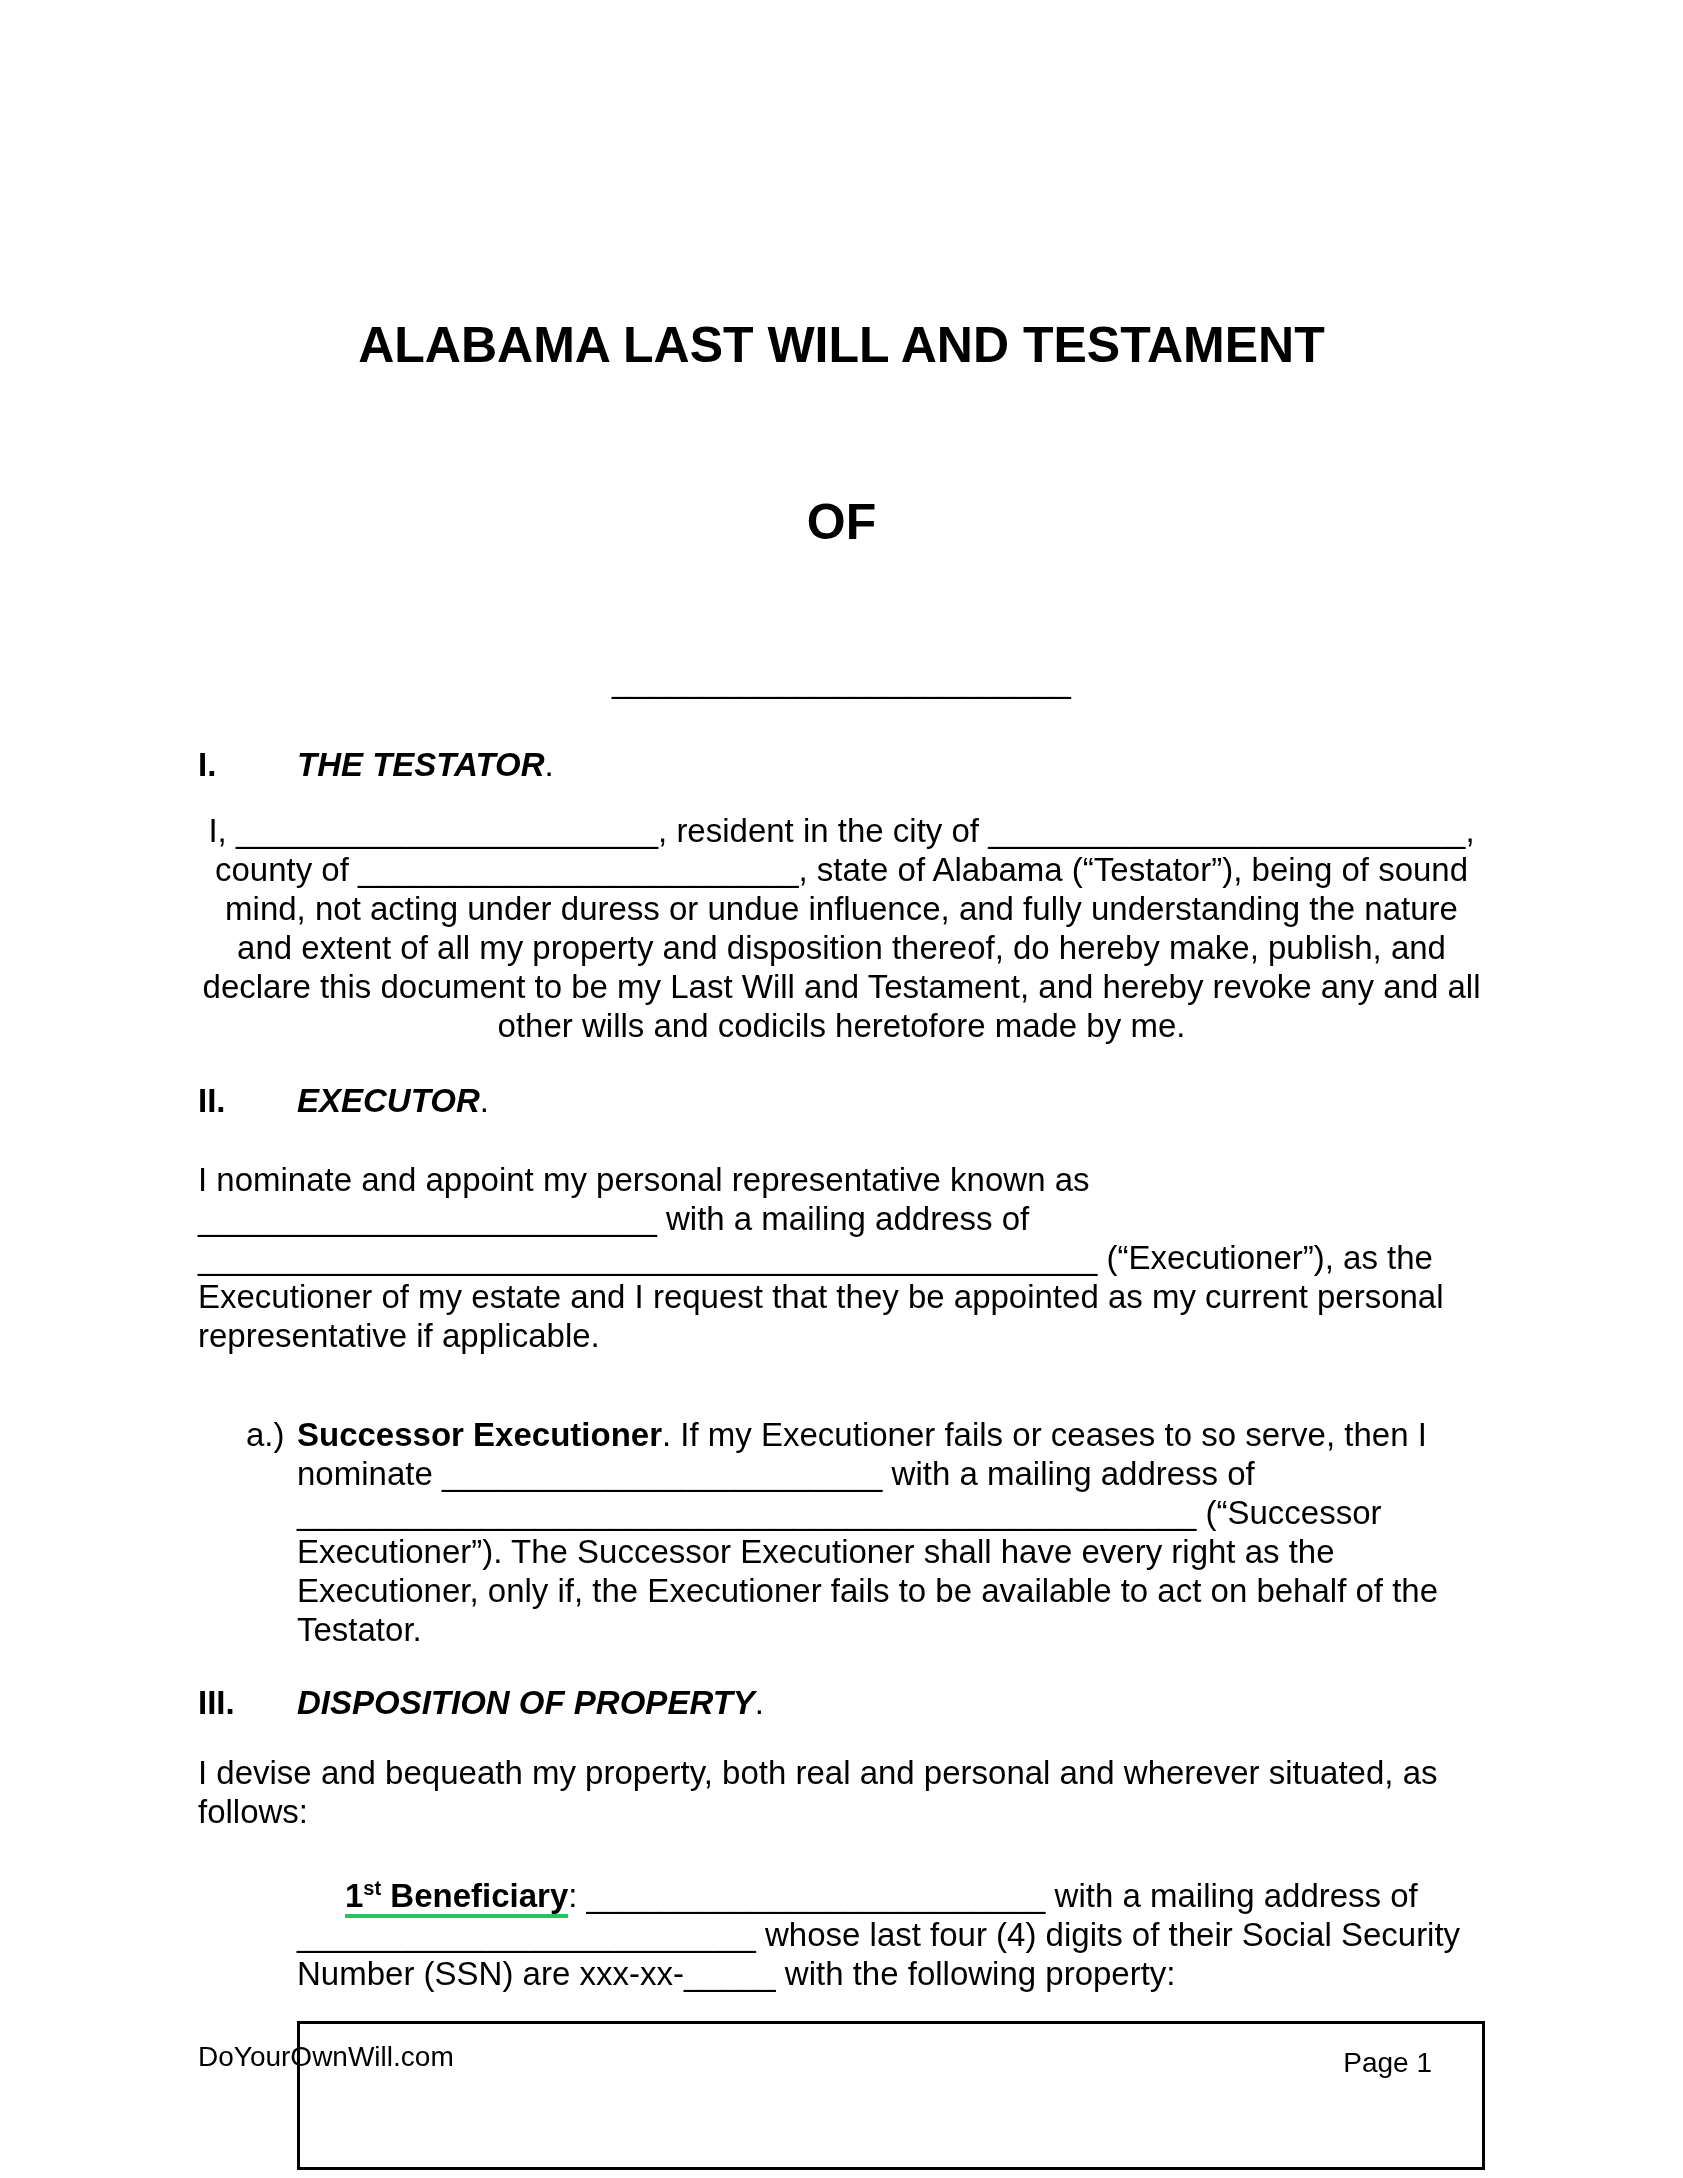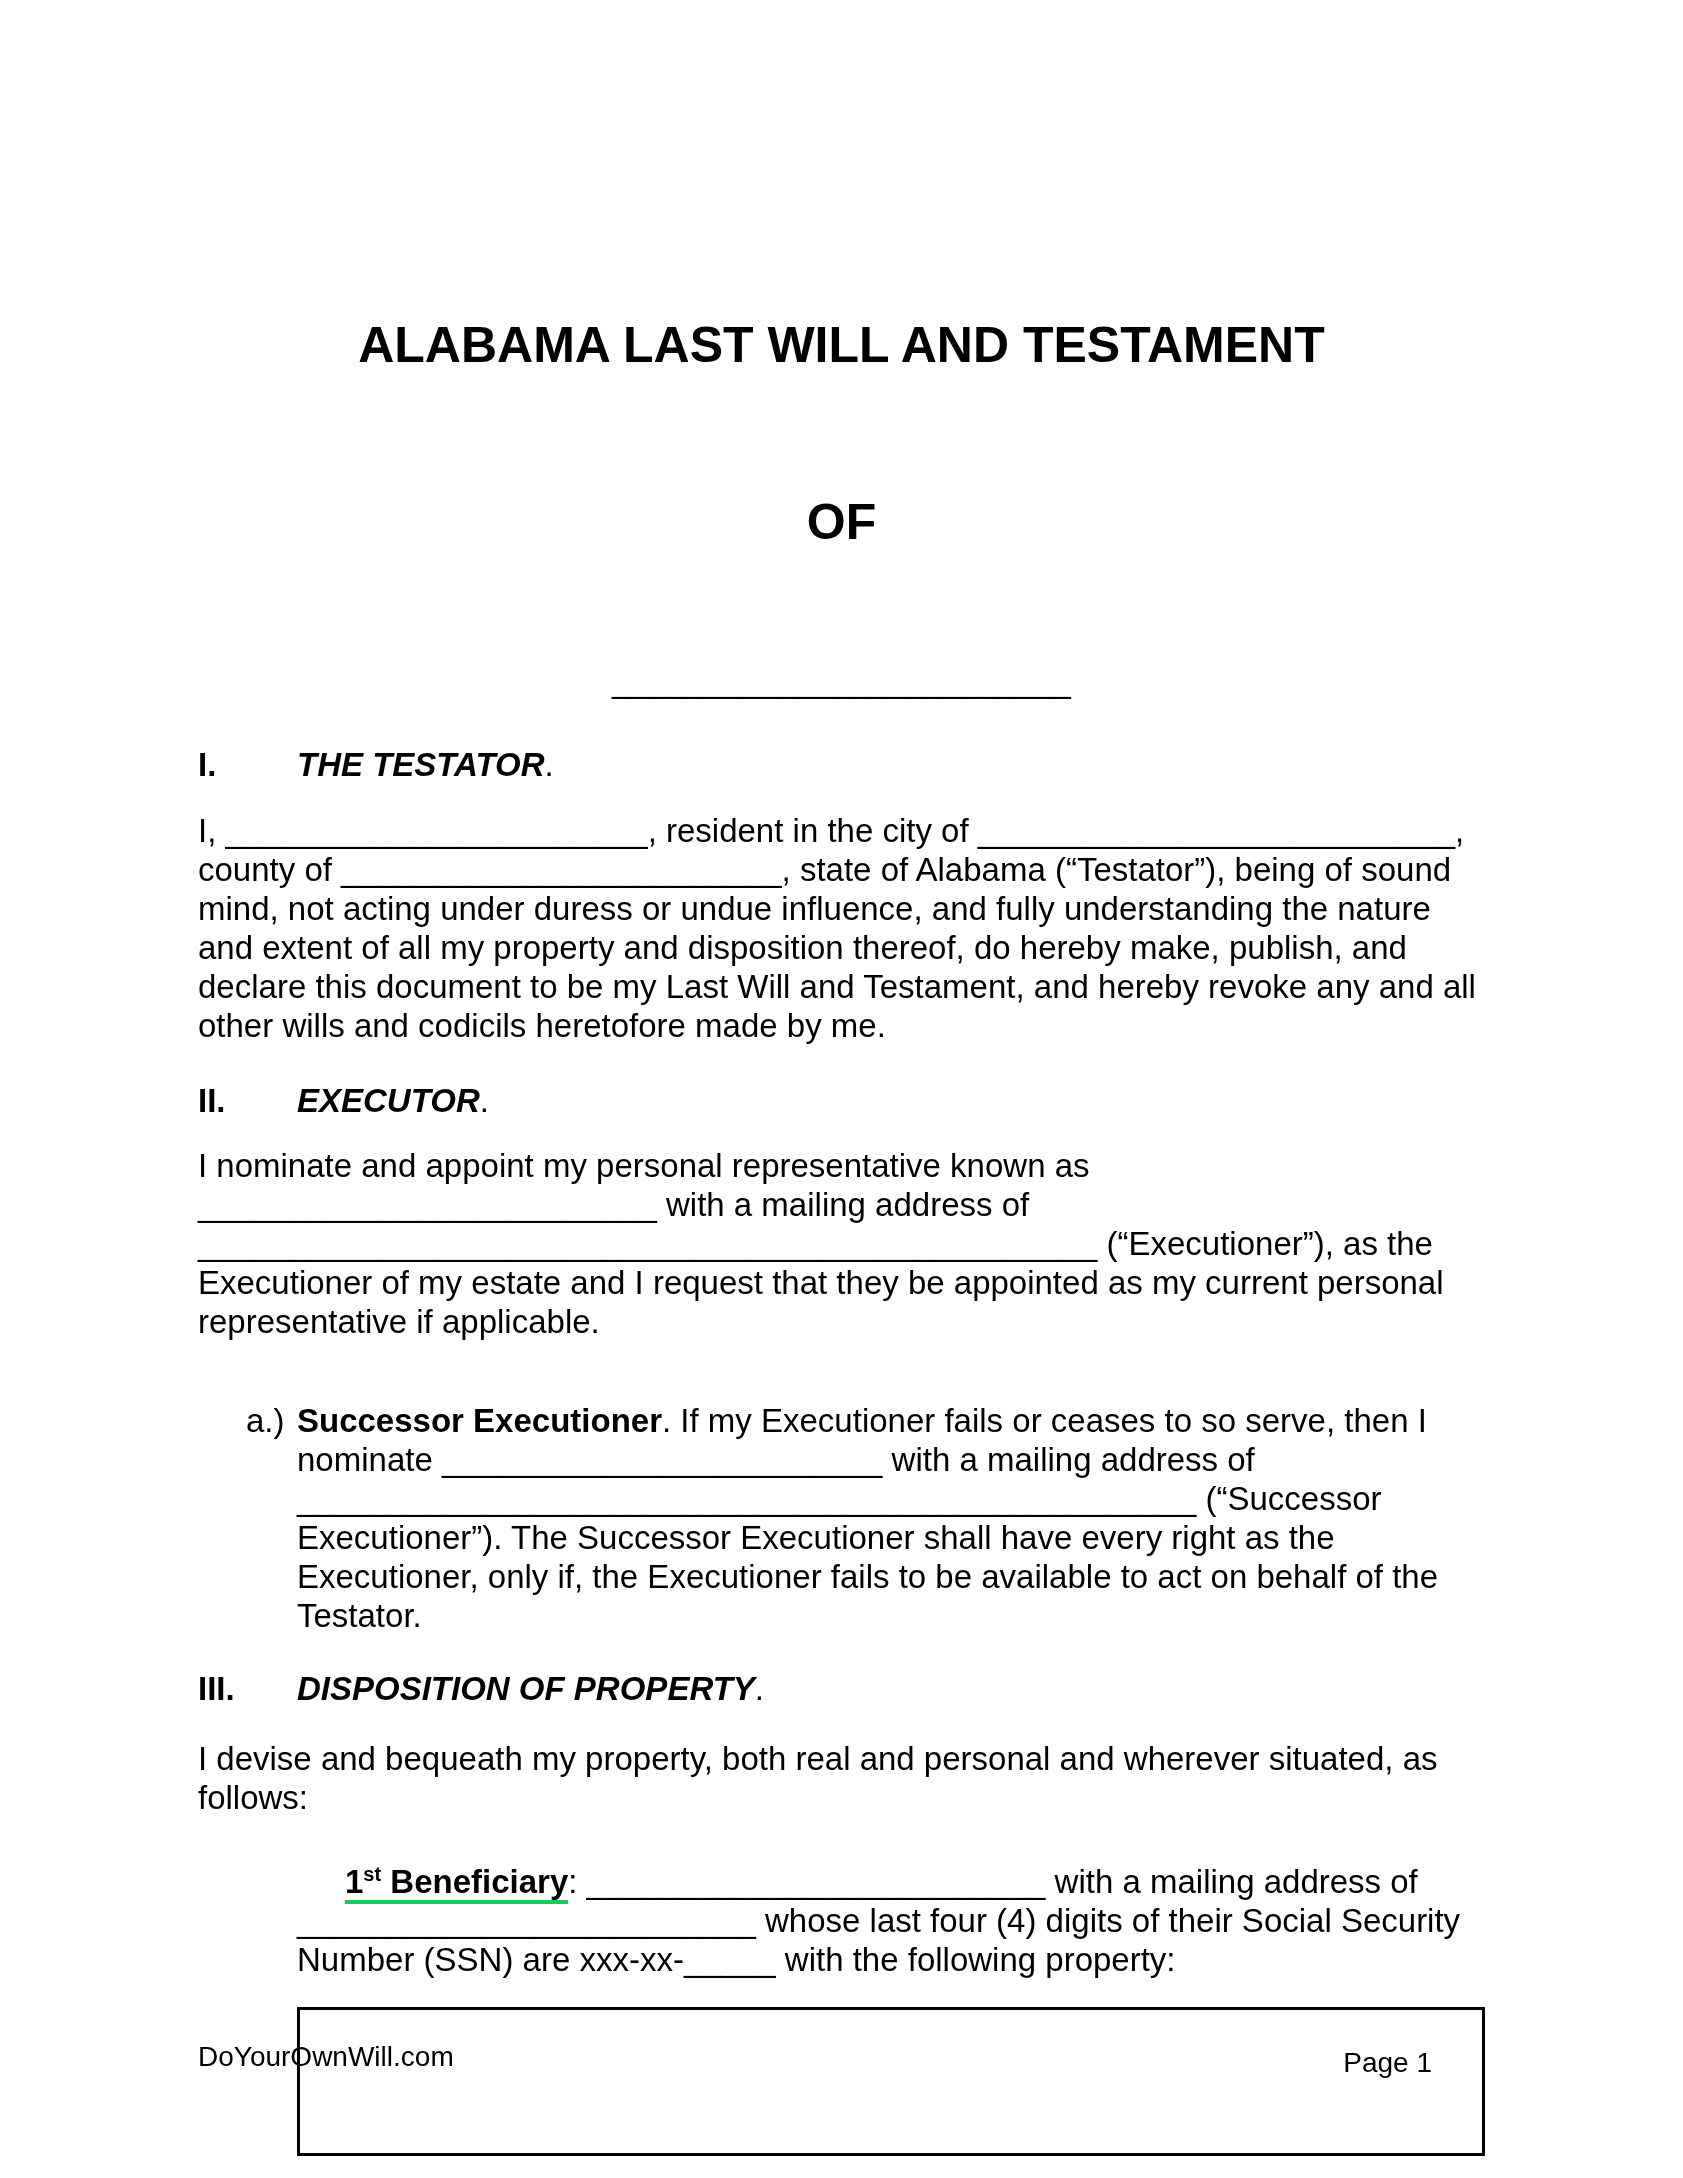--- a/index.html
+++ b/index.html
@@ -34,23 +34,23 @@
   .line { white-space: pre; height: 39px; }
   .indent { margin-left: 99px; }
 
   .b { font-weight: bold; }
   .u { border-bottom: 4px solid #22c55e; margin-left: 48px; }
   .sup { font-size: 20px; position: relative; top: -12px; }
   .marker { display: inline-block; width: 51px; margin-left: -51px; }
 
   
   [data-name="heading-testator"]            { margin-top: 45px; }
-  [data-name="para-testator"]               { margin-top: 27px; }
+  [data-name="para-testator"]               { margin-top: 27px; text-align: center; }
   [data-name="heading-executor"]            { margin-top: 36px; }
-  [data-name="para-executor"]               { margin-top: 26px; }
+  [data-name="para-executor"]               { margin-top: 40px; }
   [data-name="para-successor-executioner"]  { margin-top: 60px; }
   [data-name="heading-disposition"]         { margin-top: 34px; }
   [data-name="para-disposition"]            { margin-top: 31px; }
   [data-name="para-first-beneficiary"]      { margin-top: 45px; }
   [data-name="property-description-box"]    { margin-top: 28px; }
 
   .prop-box {
     margin-left: 99px;
     width: 1188px; height: 149px;
     border: 3px solid #000;

